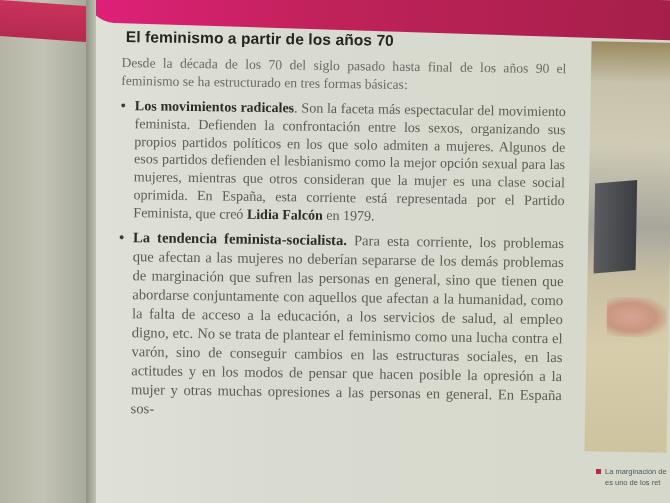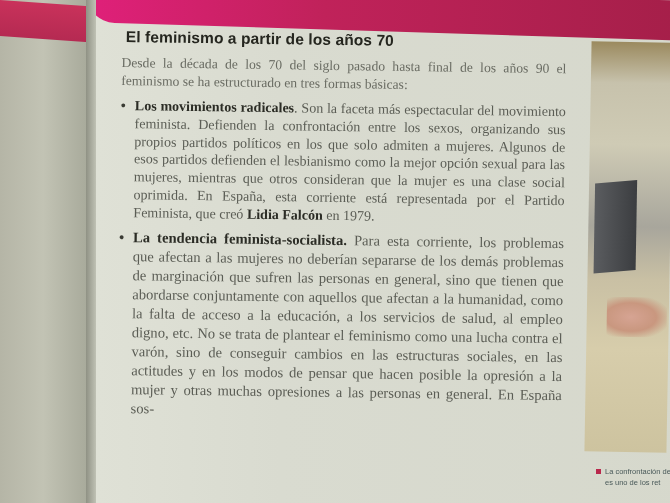--- a/index.html
+++ b/index.html
@@ -102,16 +102,16 @@
       <span class="bold">La tendencia feminista-socialista.</span><span> Para esta corriente, los problemas que afectan a las mujeres no deberían separarse de los demás problemas de marginación que sufren las personas en general, sino que tienen que abordarse conjuntamente con aquellos que afectan a la humanidad, como la falta de acceso a la educación, a los servicios de salud, al empleo digno, etc. No se trata de plantear el feminismo como una lucha contra el varón, sino de conseguir cambios en las estructuras sociales, en las actitudes y en los modos de pensar que hacen posible la opresión a la mujer y otras muchas opresiones a las personas en general. En España sos-</span>
     </p>
   </div>
 
   <div class="photo">
     <div class="photo-monitor"></div>
     <div class="photo-hand"></div>
   </div>
 
   <div class="caption">
-    <div><span class="caption-marker"></span><span>La confrontación de</span></div>
+    <div><span class="caption-marker"></span><span>La marginación de</span></div>
     <div style="padding-left:9px"><span>es uno de los ret</span></div>
   </div>
 </div>
 
 </body></html>

